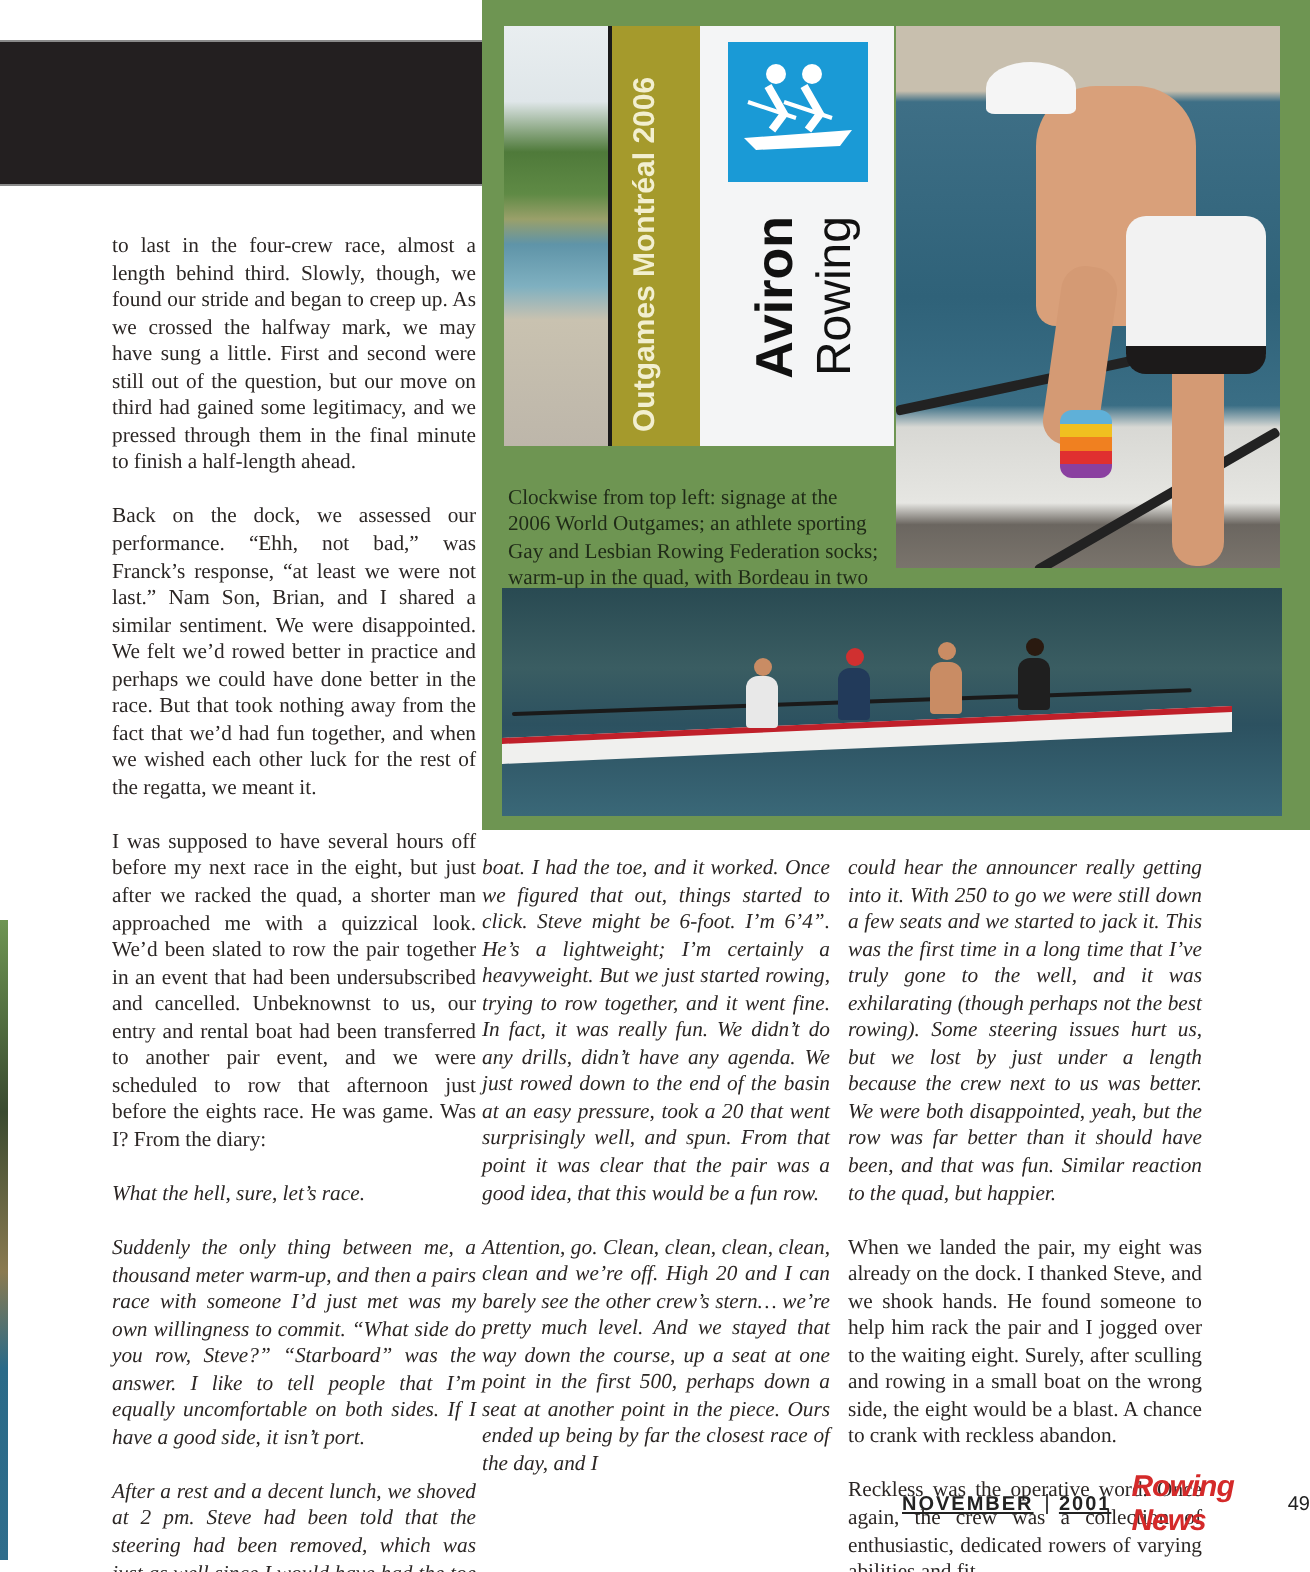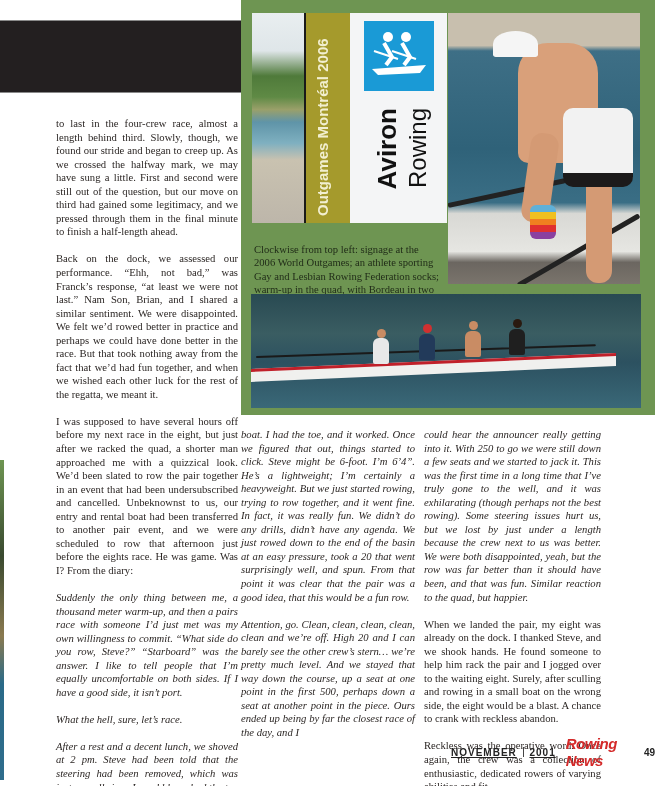--- a/index.html
+++ b/index.html
@@ -44,21 +44,21 @@
   .col p { margin:0 0 13.5px 0; }
   .col p.it { font-style:italic; }
   .col1 { left:56px; top:117px; width:182px; }
   .col2 { left:241px; top:428px; width:174px; }
   .col3 { left:424px; top:428px; width:177px; }
   .folio { position:absolute; left:451px; top:745px; height:14px; display:flex; align-items:center; gap:6px;
            font-family:"Liberation Sans", "DejaVu Sans", sans-serif; }
   .folio-month { font-size:10px; font-weight:bold; letter-spacing:1px; color:#222;text-decoration:underline; }
   .folio-sep { width:1px; height:10px; background:#444; }
   .folio-brand { font-size:15px; font-weight:bold; font-style:italic; color:#d42a2a; letter-spacing:-0.5px; margin-left:4px; }
-  .folio-page { font-size:10px; font-weight:bold; color:#222; margin-left:12px; }
+  .folio-page { font-size:10px; font-weight:normal; color:#222; margin-left:12px; }
 </style>
 </head>
 <body>
 
 <div class="dark-band"></div>
 
 <div class="green-panel"></div>
 
 <div class="photo photo-sign">
   <div class="banner-gold">
@@ -104,22 +104,22 @@
   <div class="rower" style="left:258px;top:35px;background:#1f1f1f;"></div>
   <div class="rower-head" style="left:262px;top:25px;background:#2a1a10;"></div>
 </div>
 
 <div class="left-strip"></div>
 
 <div class="col col1">
   <p>to last in the four-crew race, almost a length behind third. Slowly, though, we found our stride and began to creep up. As we crossed the halfway mark, we may have sung a little. First and second were still out of the question, but our move on third had gained some legitimacy, and we pressed through them in the final minute to finish a half-length ahead.</p>
   <p>Back on the dock, we assessed our performance. “Ehh, not bad,” was Franck’s response, “at least we were not last.” Nam Son, Brian, and I shared a similar sentiment. We were disappointed. We felt we’d rowed better in practice and perhaps we could have done better in the race. But that took nothing away from the fact that we’d had fun together, and when we wished each other luck for the rest of the regatta, we meant it.</p>
   <p>I was supposed to have several hours off before my next race in the eight, but just after we racked the quad, a shorter man approached me with a quizzical look. We’d been slated to row the pair together in an event that had been undersubscribed and cancelled. Unbeknownst to us, our entry and rental boat had been transferred to another pair event, and we were scheduled to row that afternoon just before the eights race. He was game. Was I? From the diary:</p>
+  <p class="it">What the hell, sure, let’s race.</p>
   <p class="it">Suddenly the only thing between me, a thousand meter warm-up, and then a pairs race with someone I’d just met was my own willingness to commit. “What side do you row, Steve?” “Starboard” was the answer. I like to tell people that I’m equally uncomfortable on both sides. If I have a good side, it isn’t port.</p>
-  <p class="it">What the hell, sure, let’s race.</p>
   <p class="it">After a rest and a decent lunch, we shoved at 2 pm. Steve had been told that the steering had been removed, which was just as well since I would have had the toe and I’m not real good with it. But after we crossed three lanes in about 300 meters, it occurred to me that my right toe was having a profound impact on the</p>
 </div>
 
 <div class="col col2">
   <p class="it">boat. I had the toe, and it worked. Once we figured that out, things started to click. Steve might be 6-foot. I’m 6’4”. He’s a lightweight; I’m certainly a heavyweight. But we just started rowing, trying to row together, and it went fine. In fact, it was really fun. We didn’t do any drills, didn’t have any agenda. We just rowed down to the end of the basin at an easy pressure, took a 20 that went surprisingly well, and spun. From that point it was clear that the pair was a good idea, that this would be a fun row.</p>
   <p class="it">Attention, go. Clean, clean, clean, clean, clean and we’re off. High 20 and I can barely see the other crew’s stern… we’re pretty much level. And we stayed that way down the course, up a seat at one point in the first 500, perhaps down a seat at another point in the piece. Ours ended up being by far the closest race of the day, and I</p>
 </div>
 
 <div class="col col3">
   <p class="it">could hear the announcer really getting into it. With 250 to go we were still down a few seats and we started to jack it. This was the first time in a long time that I’ve truly gone to the well, and it was exhilarating (though perhaps not the best rowing). Some steering issues hurt us, but we lost by just under a length because the crew next to us was better. We were both disappointed, yeah, but the row was far better than it should have been, and that was fun. Similar reaction to the quad, but happier.</p>

